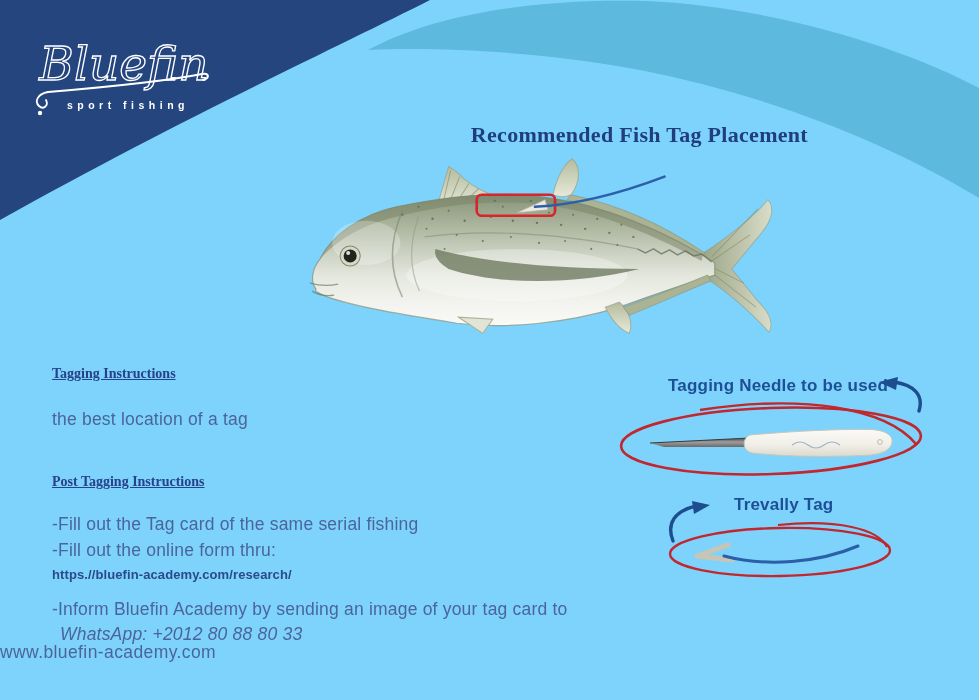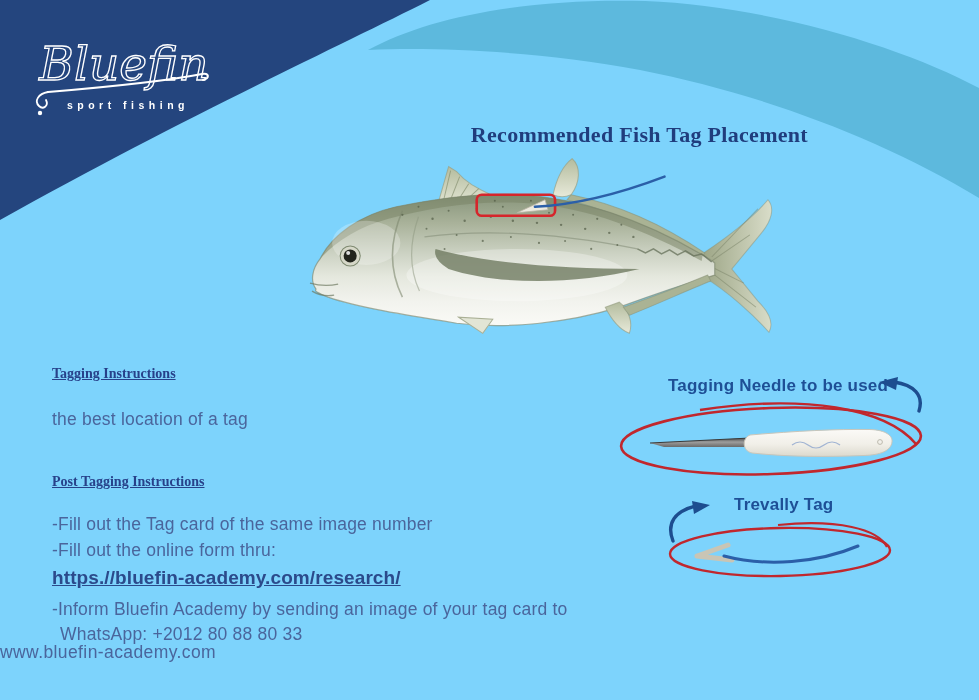--- a/index.html
+++ b/index.html
@@ -23,25 +23,25 @@
   }
   .body-text{
     font-size:17.5px;line-height:27px;color:var(--body-blue,#4a659c);
     letter-spacing:.2px;
   }
   #tagging-heading{top:366px;}
   #tagging-para{top:406px;}
   #post-heading{top:474px;}
   #post-para{top:511px;line-height:26px;}
   #research-link{
-    top:567px;font-size:19px;font-weight:bold;color:var(--link-blue,#2b4a8b);
-    text-decoration:underline;letter-spacing:.1px;cursor:pointer;
+    top:567px;font-size:13px;font-weight:bold;color:var(--link-blue,#2b4a8b);
+    letter-spacing:.1px;cursor:pointer;
   }
   #inform-para{top:597px;line-height:25px;}
-  #inform-para .indent{padding-left:8px;}
+  #inform-para .indent{padding-left:8px;font-style:italic;}
   .side-label{
     font-size:17px;font-weight:bold;color:var(--label-blue,#1e4f96);
     white-space:nowrap;letter-spacing:.2px;
   }
   #needle-label{left:668px;top:376px;}
   #needle-arrow{left:874px;top:377px;width:48px;height:38px;}
   #needle-fig{left:614px;top:400px;width:316px;height:80px;}
   #trevally-label{left:734px;top:495px;}
   #trevally-arrow{left:666px;top:501px;width:46px;height:42px;}
   #tag-fig{left:666px;top:519px;width:230px;height:64px;}
@@ -178,21 +178,21 @@
 
   <div id="tagging-heading" class="abs left-col serif-heading">Tagging Instructions</div>
 
   <div id="tagging-para" class="abs left-col body-text">
     <div>the best location of a tag</div>
   </div>
 
   <div id="post-heading" class="abs left-col serif-heading">Post Tagging Instructions</div>
 
   <div id="post-para" class="abs left-col body-text">
-    <div>-Fill out the Tag card of the same image number</div>
+    <div>-Fill out the Tag card of the same serial fishing</div>
     <div>-Fill out the online form thru:</div>
   </div>
 
   <div id="research-link" class="abs left-col">https.//bluefin-academy.com/research/</div>
 
   <div id="inform-para" class="abs left-col body-text">
     <div>-Inform Bluefin Academy by sending an image of your tag card to</div>
     <div class="indent">WhatsApp: +2012 80 88 80 33</div>
   </div>
 

